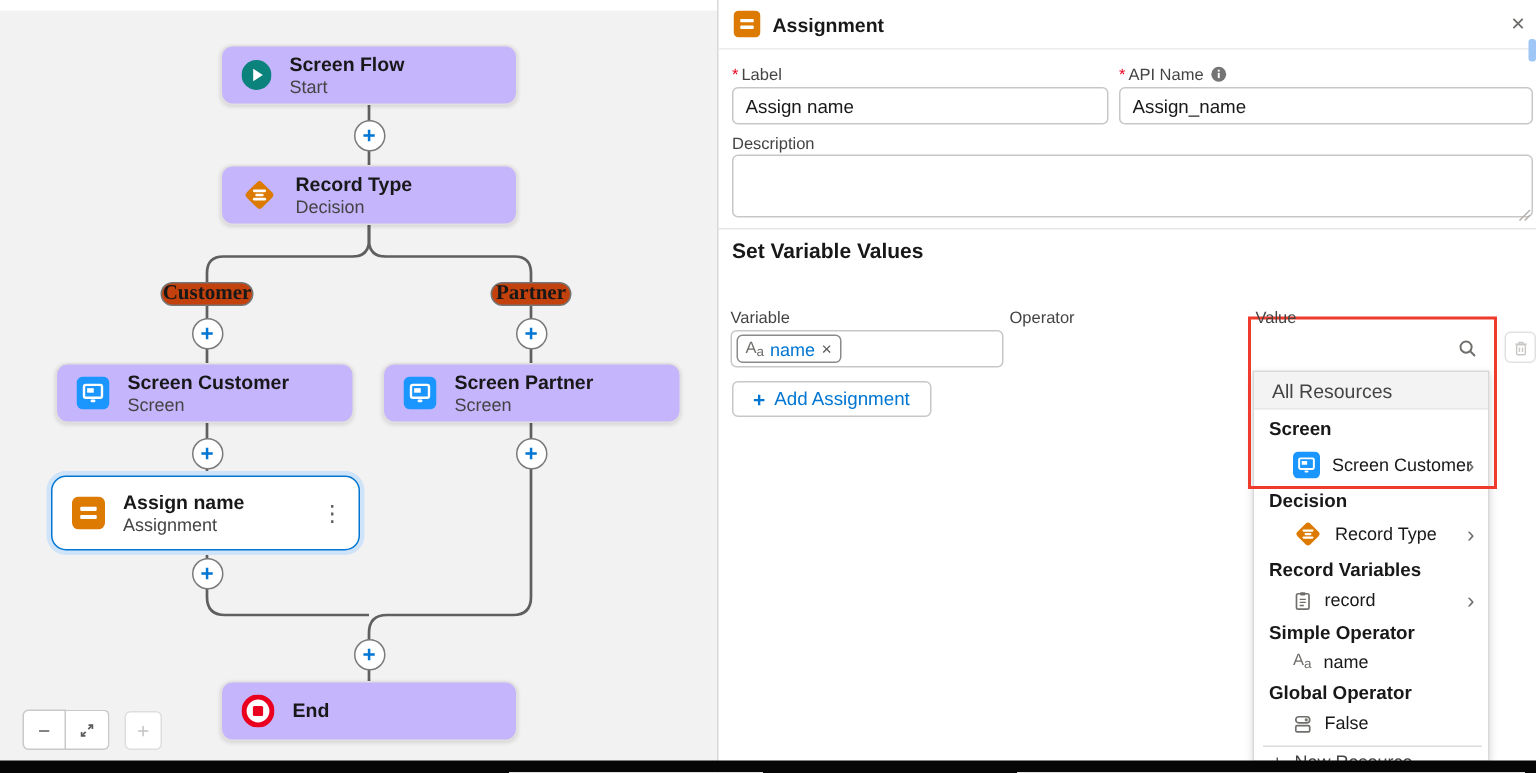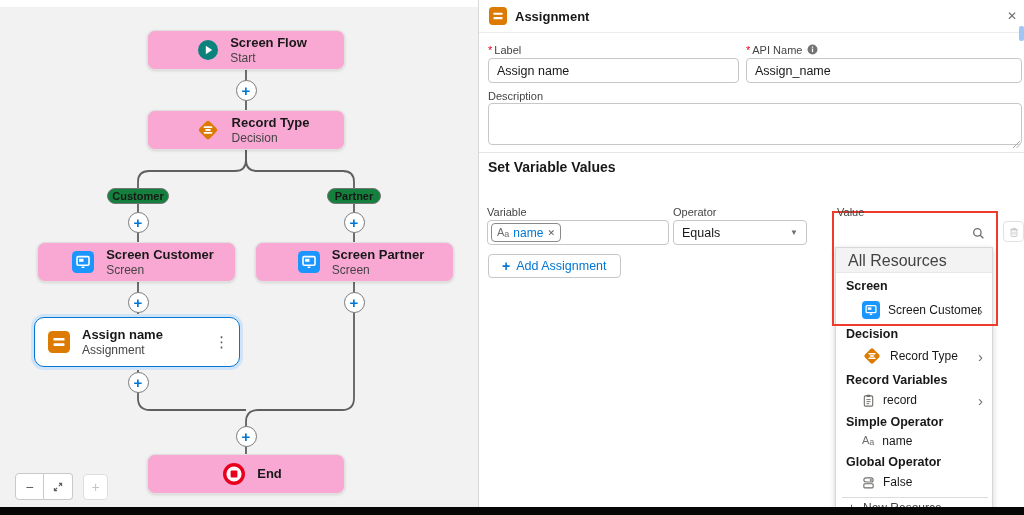--- a/index.html
+++ b/index.html
@@ -10,35 +10,35 @@
   
   .canvas { position:absolute; left:0; top:0; width:478px; height:515px; background:#f3f2f2; }
   .canvas-top { position:absolute; left:0; top:0; width:478px; height:7px; background:#ffffff; }
   .connectors { position:absolute; left:0; top:0; }
 
   .plus-circle { position:absolute; width:21px; height:21px; border-radius:50%;
     background:#fff; border:1.5px solid #7a7a7a; color:#0176d3;
     display:flex; align-items:center; justify-content:center;
     font-size:15px; font-weight:600; line-height:1; cursor:pointer; }
 
-  .node { position:absolute; background:#f9a8d4; border:1px solid #e2e0df; border-radius:8px;
+  .node { position:absolute; background:#c4b5fd; border:1px solid #e2e0df; border-radius:8px;
     box-shadow:0 1px 3px rgba(0,0,0,.12); display:flex; align-items:center;
-    padding-left:13px; gap:12px;justify-content:center; }
+    padding-left:13px; gap:12px; }
   .node-title { font-size:13px; font-weight:700; color:#181818; line-height:16px; }
   .node-sub   { font-size:12px; color:#444; line-height:15px; }
   .icon-box { display:flex; align-items:center; justify-content:center; }
 
   .node-selected { position:absolute; background:#fff; border:1px solid #0176d3; border-radius:10px;
     box-shadow:0 0 0 3px #cfe3f9; display:flex; align-items:center; padding-left:13px; gap:12px; }
   .menu-dots { position:absolute; right:10px; top:50%; transform:translateY(-50%);
     color:#5c5c5c; font-size:15px; cursor:pointer; }
 
-  .branch-pill { position:absolute; background:#15803d; border:1px solid #767676; border-radius:999px;
-    font-size:11px; font-weight:700; color:#181818; display:flex; align-items:center;
-    justify-content:center; height:16px; }
+  .branch-pill { position:absolute; background:#c2410c; border:1px solid #767676; border-radius:999px;
+    font-size:14px; font-weight:700; color:#181818; display:flex; align-items:center;
+    justify-content:center; height:16px;font-family:Liberation Serif, serif; }
 
   .zoom-bar { position:absolute; left:15px; top:473px; display:flex; align-items:center; }
   .zoom-btn { width:29px; height:27px; background:#fff; border:1px solid #c9c9c9;
     display:flex; align-items:center; justify-content:center; color:#5c5c5c;
     font-size:14px; cursor:pointer; }
   .zoom-btn.first { border-radius:4px 0 0 4px; }
   .zoom-btn.second { border-left:none; border-radius:0 4px 4px 0; }
   .zoom-btn.disabled { margin-left:10px; border:1px solid #dedede; border-radius:4px;
     color:#c5c5c5; width:25px; height:26px; }
 
@@ -93,21 +93,21 @@
   .add-btn { position:absolute; left:9px; top:254px; height:24px; border:1px solid #c9c7c5;
     border-radius:4px; background:#fff; color:#0176d3; font-size:12.5px;
     display:flex; align-items:center; gap:6px; padding:0 13px; cursor:pointer;
     font-family:"Liberation Sans",sans-serif; }
   .add-plus { font-size:14px; font-weight:600; }
 
   
   .dropdown { position:absolute; left:356px; top:247px; width:158px; height:261px;
     background:#fff; border:1px solid #d8d8d8; box-shadow:0 2px 6px rgba(0,0,0,.18); z-index:40; }
   .dd-all { position:absolute; left:0; top:0; width:100%; height:25px; background:#f3f3f3;
-    border-bottom:1px solid #e8e8e8; font-size:16px; color:#444; line-height:25px;
+    border-bottom:1px solid #e8e8e8; font-size:13px; color:#444; line-height:25px;
     padding-left:12px; cursor:pointer; }
   .dd-header { position:absolute; left:10px; font-size:12.5px; font-weight:700; color:#181818; }
   .dd-item { position:absolute; left:0; width:100%; display:flex; align-items:center;
     gap:8px; padding-left:26px; font-size:12px; color:#181818; cursor:pointer; }
   .dd-chevron { position:absolute; right:9px; color:#706e6b; font-size:15px; line-height:1; }
   .dd-divider { position:absolute; left:6px; top:249px; width:146px; height:1px; background:#dcdcdc; }
   .dd-new { position:absolute; left:0; top:253px; width:100%; display:flex; align-items:center;
     gap:8px; padding-left:12px; font-size:12px; color:#444; cursor:pointer; }
 
   .redbox { position:absolute; left:353px; top:211px; width:166px; height:115px;
@@ -321,24 +321,20 @@
         <span class="aa">
             <span>A</span>
             <span class="aa-sub">a</span>
           </span>
         <span class="pill-name">name</span>
         <span class="pill-x">✕</span>
       </span>
     </div>
 
     <div class="col-label" style="left:194px">Operator</div>
-    <div class="combo" style="left:194px;width:134px">
-      <span>Equals</span>
-      <span class="caret">▼</span>
-    </div>
 
     <div class="col-label" style="left:358px;z-index:61">Value</div>
     <span class="search-ic">
       <svg width="13" height="13" viewBox="0 0 14 14" fill="none" stroke="#706e6b" stroke-width="1.4">
           <circle cx="5.8" cy="5.8" r="4"></circle>
           <path d="M8.8 8.8l3.4 3.4"></path>
         </svg>
     </span>
 
     <div class="trash-btn">

